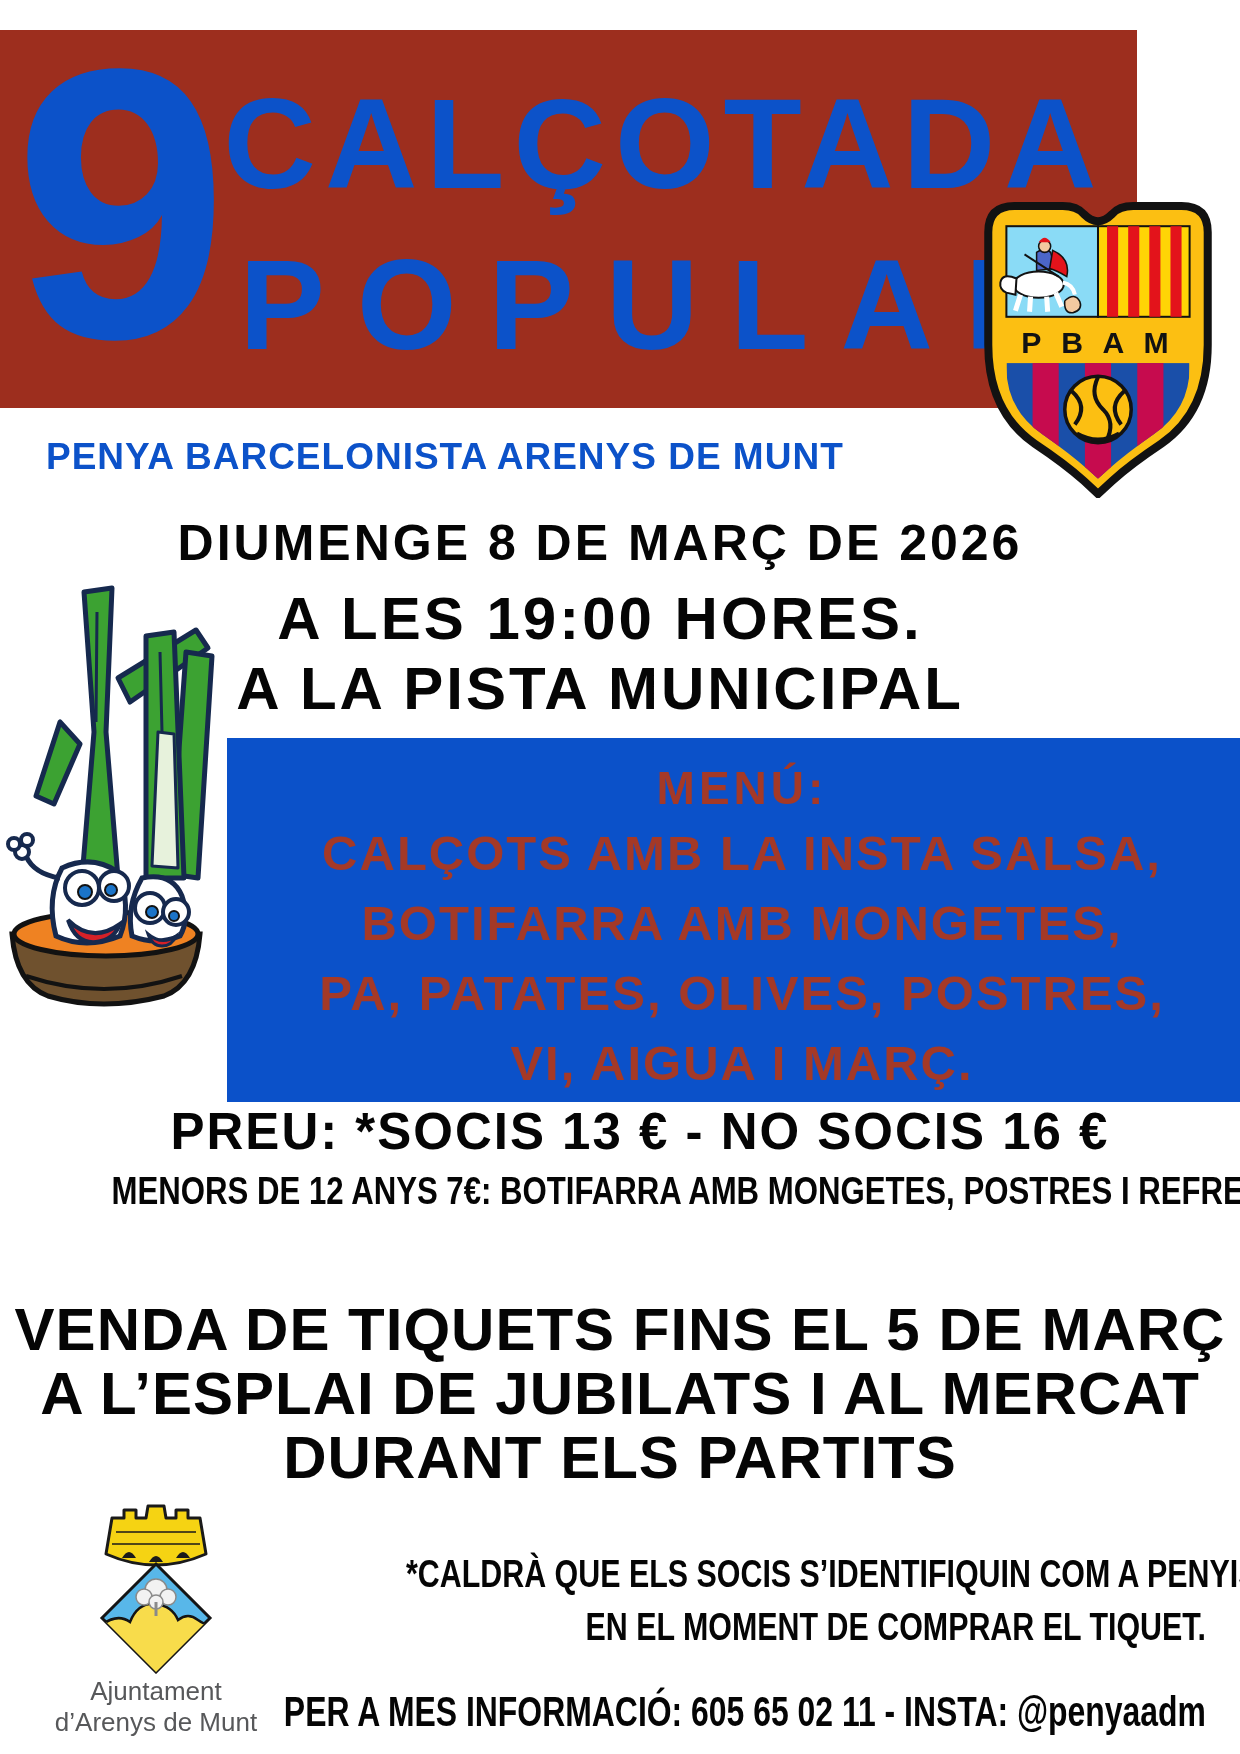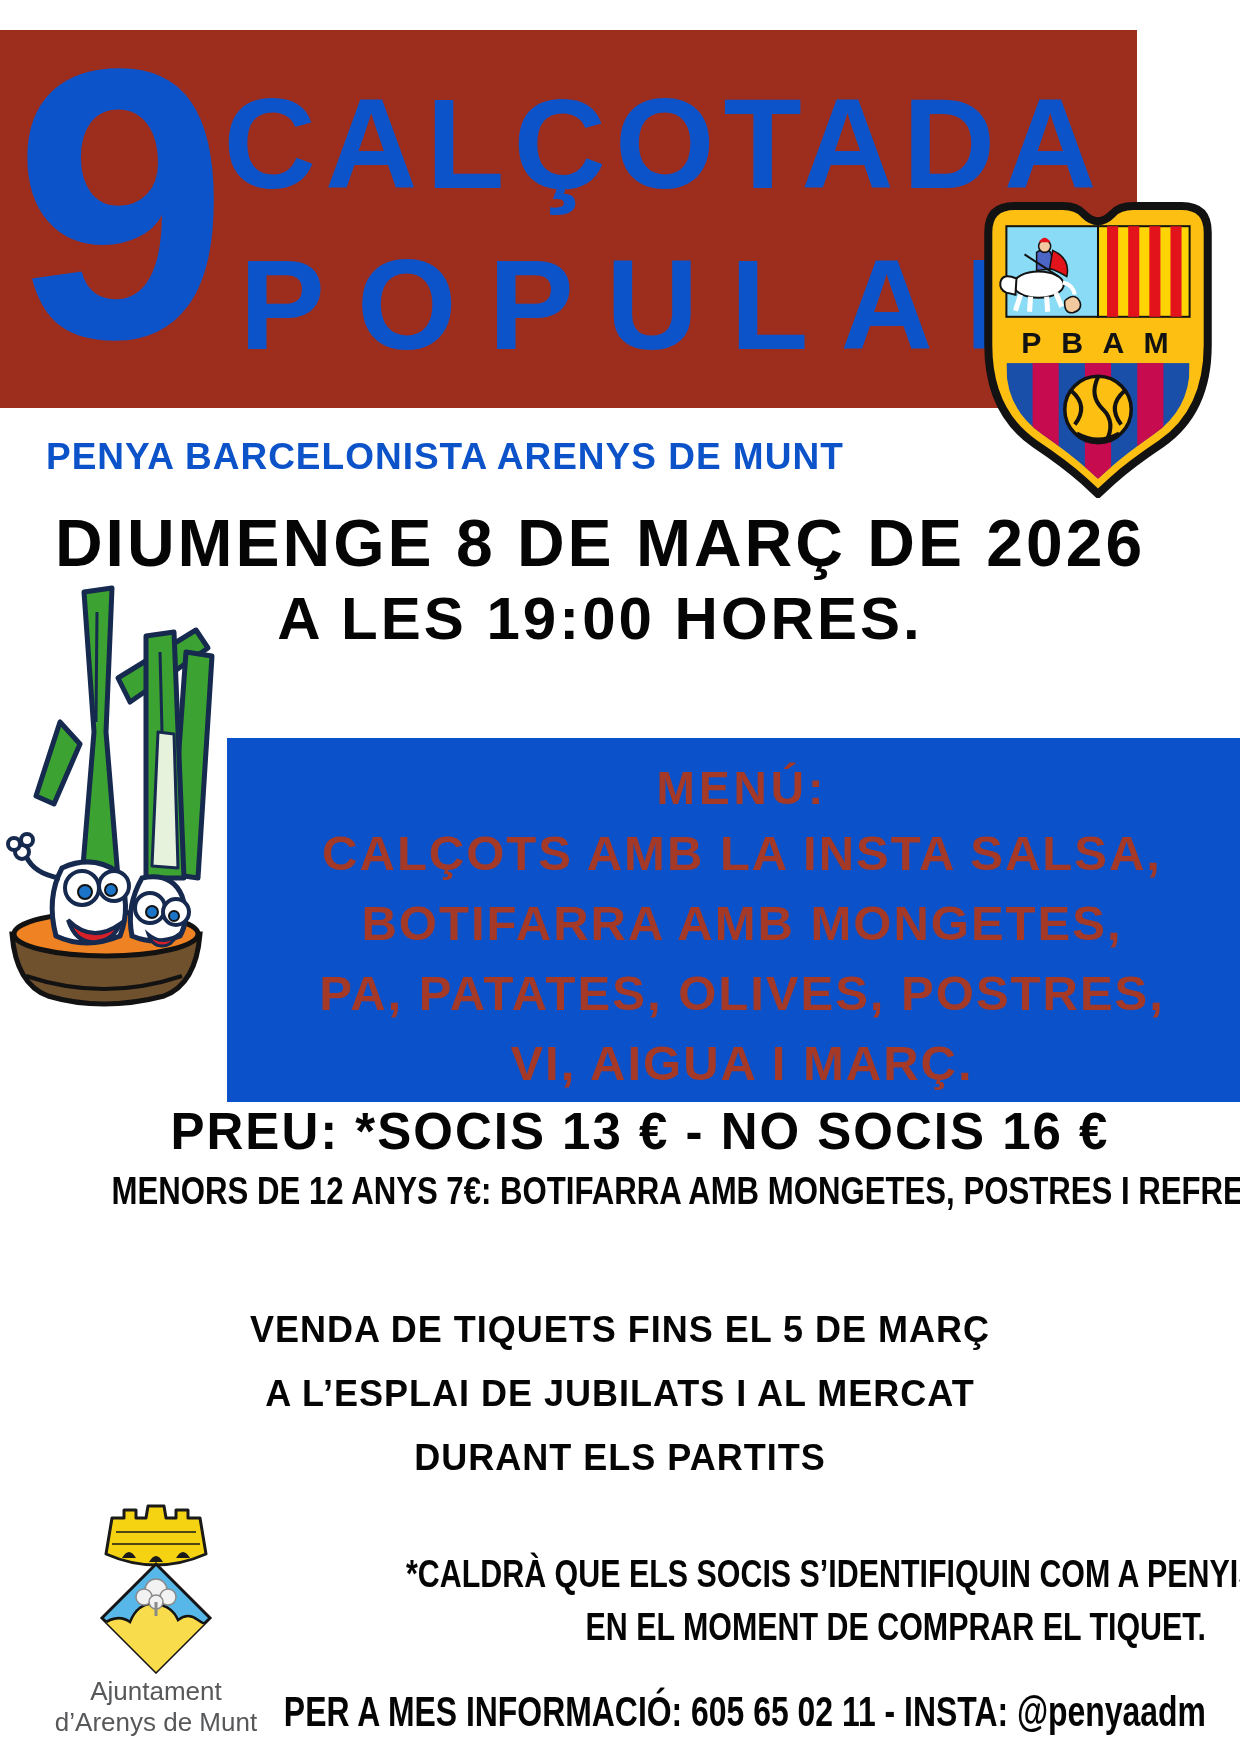--- a/index.html
+++ b/index.html
@@ -17,40 +17,40 @@
   .t1 { font-size:128px; line-height:152px; letter-spacing:9px; white-space:nowrap; }
   .t2 { font-size:128px; line-height:150px; letter-spacing:32px; margin-top:10px; white-space:nowrap; }
   
   .crest { position:absolute; left:972px; top:196px; width:252px; height:302px; }
   
   .penya { position:absolute; left:46px; top:436px; font-size:37px; font-weight:700;
            color:var(--title_blue); letter-spacing:1px; white-space:nowrap; }
   
   .when { position:absolute; left:30px; top:502px; width:1140px; text-align:center;
           color:var(--ink); font-weight:700; }
-  .when-1 { font-size:66px; line-height:82px; letter-spacing:3px; white-space:nowrap; }
+  .when-1 { font-size:50px; line-height:82px; letter-spacing:3px; white-space:nowrap; }
   .when-2 { font-size:60px; line-height:70px; letter-spacing:3px; white-space:nowrap; }
   .when-3 { font-size:60px; line-height:70px; letter-spacing:3px; white-space:nowrap; }
   
   .calcots { position:absolute; left:0; top:572px; width:262px; height:446px; }
   
   .menu-box { position:absolute; left:227px; top:738px; width:1013px; height:364px;
               background:var(--box_blue); text-align:center; color:var(--menu_red);
               font-weight:700; padding-top:20px; box-sizing:border-box;padding-left:17px; }
   .menu-h { font-size:46px; line-height:60px; letter-spacing:4px; }
   .menu-l { font-size:49px; line-height:70px; letter-spacing:2px; white-space:nowrap; }
   
   .preu { position:absolute; left:70px; top:1102px; width:1140px; text-align:center;
           font-size:51px; font-weight:700; color:var(--ink); letter-spacing:2px; white-space:nowrap; }
   .menors { position:absolute; left:0; top:1170px; width:1240px; text-align:center;
             font-size:38px; font-weight:700; color:var(--ink); white-space:nowrap;
             transform:scaleX(0.82); }
   
   .venda { position:absolute; left:10px; top:1298px; width:1220px; text-align:center;
-           font-weight:700; color:var(--ink); font-size:36px; line-height:64px;
+           font-weight:700; color:var(--ink); font-size:60px; line-height:64px;
            letter-spacing:1px; }
   .venda div { white-space:nowrap; }
   
   .town { position:absolute; left:50px; top:1498px; width:212px; text-align:center; }
   .town svg { display:block; margin:0 auto; width:160px; height:176px; }
   .town-text { font-size:26px; line-height:31px; color:var(--town_gray); margin-top:2px; }
   
   .notes { position:absolute; right:34px; top:1548px; width:1000px; text-align:right;
            font-weight:700; font-size:38px; line-height:53px; color:var(--ink);
            transform:scaleX(0.8); transform-origin:100% 0; }
@@ -111,20 +111,21 @@
       <path d="M151,194 q-17,15 -3,33" fill="none" stroke="#121212" stroke-width="4"></path>
       <path d="M104,236 q21,12 42,0" fill="none" stroke="#121212" stroke-width="4"></path>
     </g>
   </svg>
 
   <div class="penya">PENYA BARCELONISTA ARENYS DE MUNT</div>
 
   <div class="when">
     <div class="when-1">DIUMENGE 8 DE MARÇ DE 2026</div>
     <div class="when-2">A LES 19:00 HORES.</div>
+    <div class="when-3">A LA PISTA MUNICIPAL</div>
   </div>
 
   <svg class="calcots" viewBox="0 0 262 446">
     <g stroke="#16294E" stroke-width="5" stroke-linejoin="round">
       <polygon points="118,106 196,58 208,76 130,130" fill="#3CA232"></polygon>
       <polygon points="186,80 212,84 198,306 170,302" fill="#3CA232"></polygon>
       <polygon points="146,64 174,60 184,306 146,306" fill="#3CA232"></polygon>
       <polygon points="158,160 174,162 178,296 152,294" fill="#E7F2DC" stroke-width="3"></polygon>
       <polygon points="84,20 112,16 106,160 118,306 82,306 94,160" fill="#3CA232"></polygon>
       <polygon points="60,150 36,224 54,232 80,172" fill="#3CA232"></polygon>

